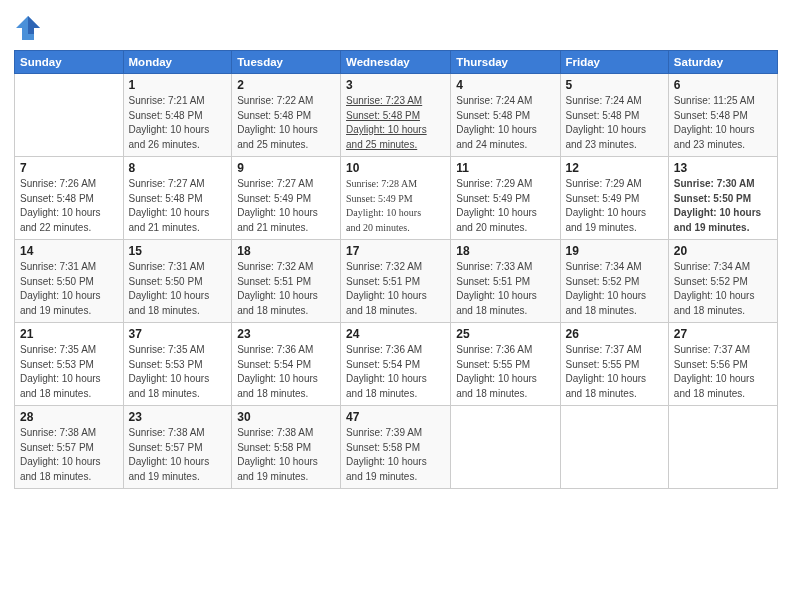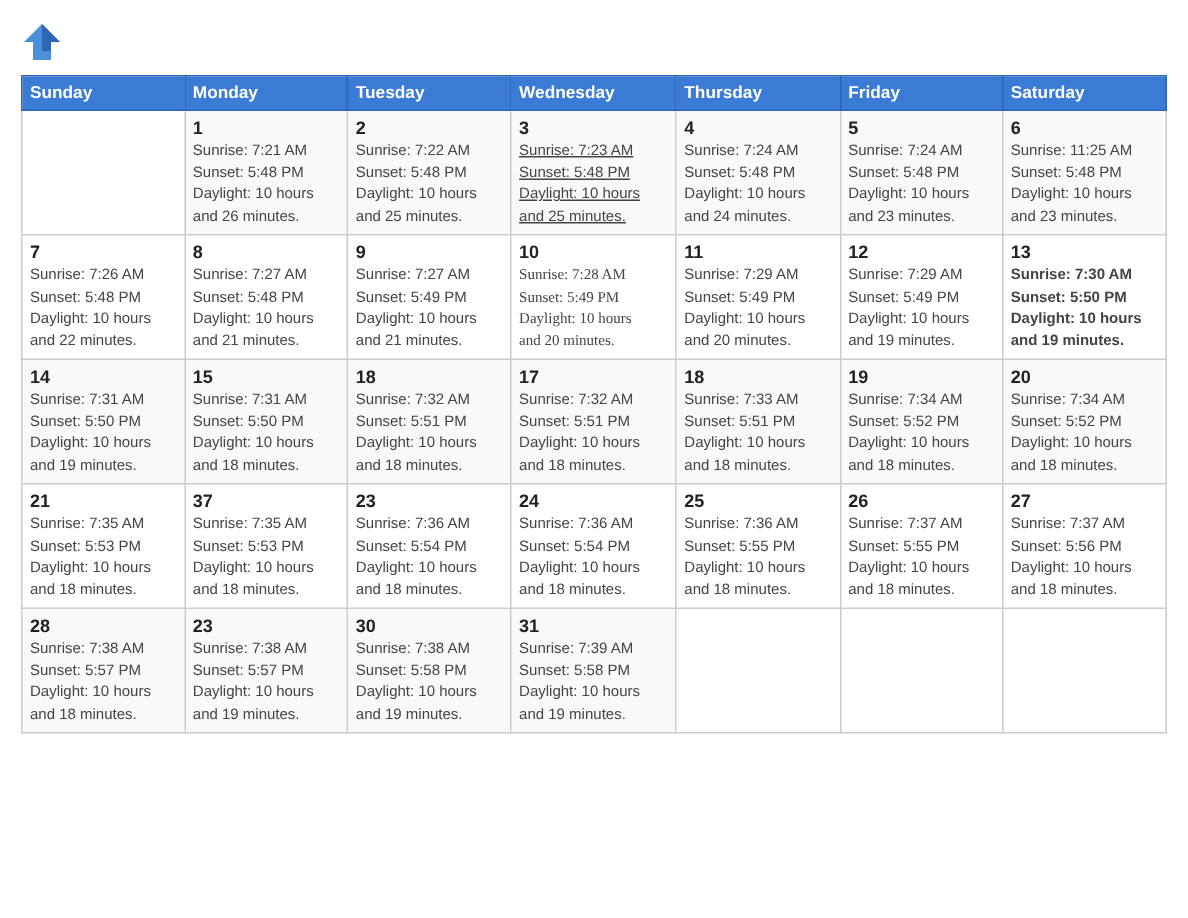--- a/index.html
+++ b/index.html
@@ -347,21 +347,21 @@
 and 19 minutes.</div>
           </td>
           <td>
             <span class="day-number">30</span>
             <div class="day-info" style="white-space: pre-line;">Sunrise: 7:38 AM
 Sunset: 5:58 PM
 Daylight: 10 hours
 and 19 minutes.</div>
           </td>
           <td>
-            <span class="day-number">31</span>
+            <span class="day-number">47</span>
             <div class="day-info" style="white-space: pre-line;">Sunrise: 7:39 AM
 Sunset: 5:58 PM
 Daylight: 10 hours
 and 19 minutes.</div>
           </td>
           <td class="empty-cell"></td>
           <td class="empty-cell"></td>
           <td class="empty-cell"></td>
         </tr>
       </tbody>

